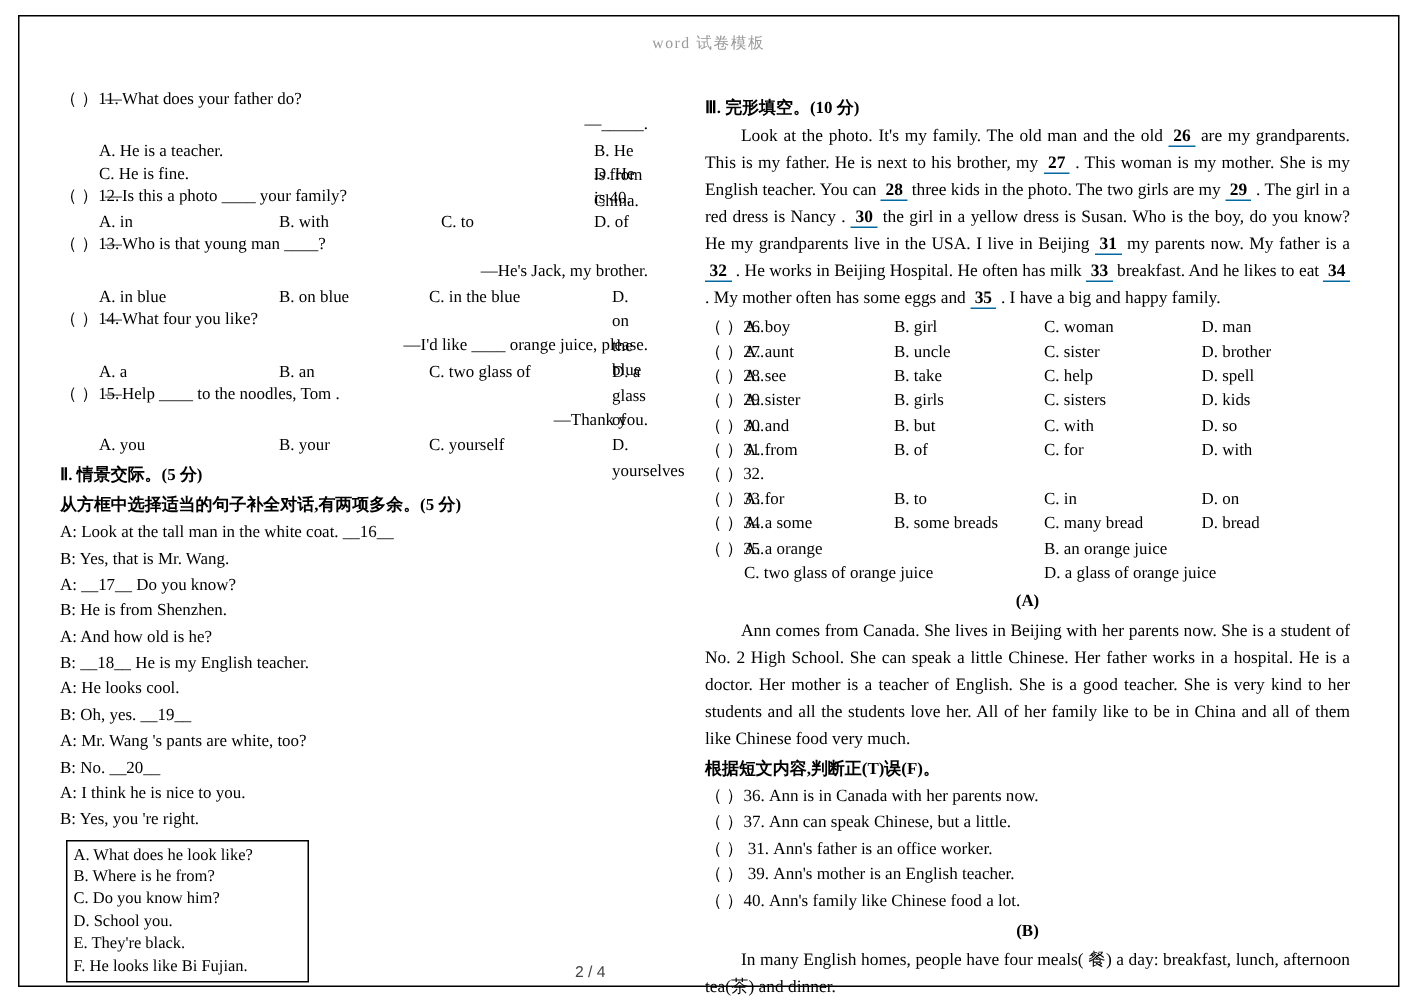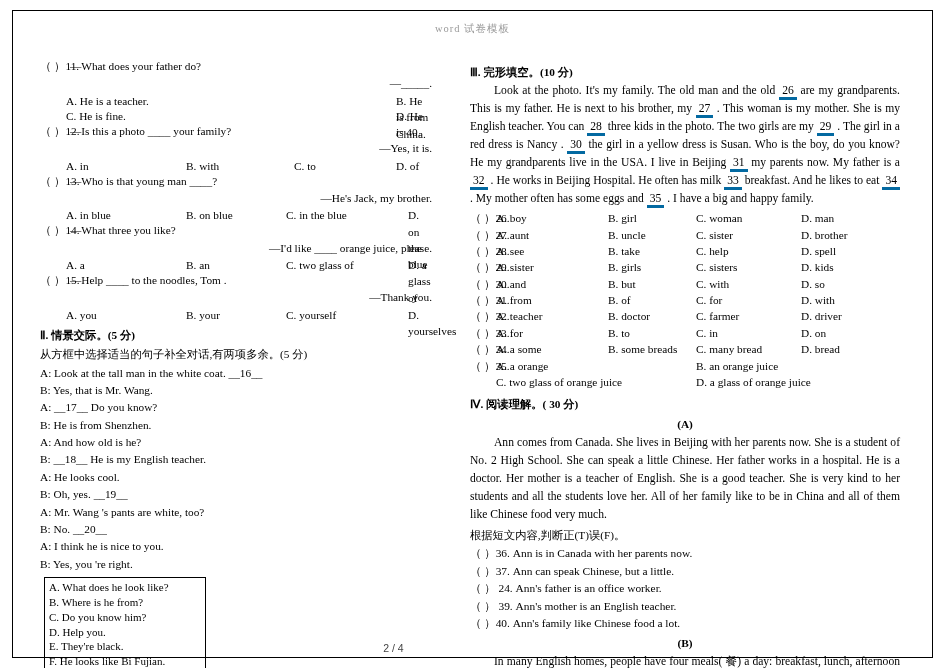--- a/index.html
+++ b/index.html
@@ -16,32 +16,32 @@
   .sub{margin:0 0 1px 26px;white-space:nowrap;text-align:right;}
   .opts{margin:0 0 1px 26px;position:relative;height:14px;}
   .opts span{position:absolute;top:0;}
   .o1{left:0;}
   .o2{left:120px;}
   .o3{left:228px;}
   .o4{left:330px;}
   .o3b{left:220px;}
   .o4b{left:342px;}
   .secthead{font-weight:bold;margin:6px 0 2px 0;}
-  .boxhead{font-weight:normal;margin:3px 0 2px 0;}
+  .boxhead{font-weight:bold;margin:3px 0 2px 0;}
   .dlg{margin:0 0 1px 0;white-space:nowrap;}
   .choicebox{border:1px solid #000;width:152px;margin:5px 0 4px 4px;padding:2px 4px;font-size:11px;line-height:1.35;}
   .choicebox div{white-space:nowrap;}
   .para{text-align:justify;text-indent:0;margin:0 0 2px 0;line-height:1.55;font-size:11.6px;}
   .para.ind{text-indent:24px;}
-  .num{font-weight:normal;border-bottom:3px solid #0369a1;padding:0 3px;}
+  .num{font-weight:bold;border-bottom:1px solid #0369a1;padding:0 3px;}
   .rq{margin:0;white-space:nowrap;font-size:11.3px;}
   .rq .paren{display:inline-block;width:26px;}
   .ropt{position:relative;display:inline-block;width:400px;height:14px;vertical-align:top;}
   .ropt span{position:absolute;top:0;}
-  .r1{left:0;} .r2{left:100px;margin-left:12px;} .r3{left:200px;} .r4{left:305px;}
+  .r1{left:0;} .r2{left:100px;} .r3{left:200px;} .r4{left:305px;}
   .center{text-align:center;font-weight:bold;margin:3px 0 2px 0;}
   .tf{margin:0 0 1px 0;font-size:11.4px;white-space:nowrap;}
   .pagenum{position:absolute;bottom:14px;left:0;width:787px;text-align:center;font-size:10.5px;color:#444;font-family:"Liberation Sans",sans-serif;}
 </style>
 </head>
 <body>
 
 <div class="page">
   <div class="border"></div>
   <div class="watermark">word 试卷模板</div>
@@ -56,42 +56,41 @@
           <span class="o4">B. He is from China.</span>
         </div>
       <div class="opts">
           <span class="o1">C. He is fine.</span>
           <span class="o4">D. He is 40.</span>
         </div>
     </div>
 
     <div>
       <div class="q"><span class="paren">（    ）12.</span><span class="stem">—Is this a photo ____ your family?</span></div>
-      <div class="sub">—Yes, it is.</div>
       <div class="opts">
           <span class="o1">A. in</span>
           <span class="o2">B. with</span>
           <span class="o3">C. to</span>
           <span class="o4">D. of</span>
         </div>
     </div>
 
     <div>
       <div class="q"><span class="paren">（    ）13.</span><span class="stem">—Who is that young man ____?</span></div>
       <div class="sub">—He's Jack, my brother.</div>
       <div class="opts">
           <span class="o1">A. in blue</span>
           <span class="o2">B. on blue</span>
           <span class="o3b">C. in the blue</span>
           <span class="o4b">D. on the blue</span>
         </div>
     </div>
 
     <div>
-      <div class="q"><span class="paren">（    ）14.</span><span class="stem">—What three you like?</span></div>
+      <div class="q"><span class="paren">（    ）14.</span><span class="stem">—What four you like?</span></div>
       <div class="sub">—I'd like ____ orange juice, please.</div>
       <div class="opts">
           <span class="o1">A. a</span>
           <span class="o2">B. an</span>
           <span class="o3b">C. two glass of</span>
           <span class="o4b">D. a glass of</span>
         </div>
     </div>
 
     <div>
@@ -120,21 +119,21 @@
       <div class="dlg">A: Mr. Wang 's pants are white, too?</div>
       <div class="dlg">B: No.   __20__</div>
       <div class="dlg">A: I think he is nice to you.</div>
       <div class="dlg">B: Yes, you 're right.</div>
     </div>
 
     <div class="choicebox">
       <div>A. What does he look like?</div>
       <div>B. Where is he from?</div>
       <div>C. Do you know him?</div>
-      <div>D. Help you.</div>
+      <div>D. School you.</div>
       <div>E. They're black.</div>
       <div>F. He looks like Bi Fujian.</div>
 
     </div>
 
   </div>
 
   <div class="col right">
 
     <div class="secthead">Ⅲ. 完形填空。(10 分)</div>
@@ -143,34 +142,33 @@
       <span>Look at the photo. It's my family. The old man and the old </span><span class="num">26</span><span> are my grandparents. This is my father. He is next to his brother, my </span><span class="num">27</span><span> . This woman is my mother. She is my English teacher. You can </span><span class="num">28</span><span> three kids in the photo. The two girls are my </span><span class="num">29</span><span> . The girl in a red dress is Nancy . </span><span class="num">30</span><span> the girl in a yellow dress is Susan. Who is the boy, do you know? He </span><span> my grandparents live in the USA. I live in Beijing </span><span class="num">31</span><span> my parents now. My father is a </span><span class="num">32</span><span> . He works in Beijing Hospital. He often has milk </span><span class="num">33</span><span> breakfast. And he likes to eat </span><span class="num">34</span><span> . My mother often has some eggs and </span><span class="num">35</span><span> . I have a big and happy family.</span>
     </div>
 
     <div>
       <div class="rq"><span class="paren">（    ）26.</span><span class="ropt"><span class="r1">A. boy</span><span class="r2">B. girl</span><span class="r3">C. woman</span><span class="r4">D. man</span></span></div>
       <div class="rq"><span class="paren">（    ）27.</span><span class="ropt"><span class="r1">A. aunt</span><span class="r2">B. uncle</span><span class="r3">C. sister</span><span class="r4">D. brother</span></span></div>
       <div class="rq"><span class="paren">（    ）28.</span><span class="ropt"><span class="r1">A. see</span><span class="r2">B. take</span><span class="r3">C. help</span><span class="r4">D. spell</span></span></div>
       <div class="rq"><span class="paren">（    ）29.</span><span class="ropt"><span class="r1">A. sister</span><span class="r2">B. girls</span><span class="r3">C. sisters</span><span class="r4">D. kids</span></span></div>
       <div class="rq"><span class="paren">（    ）30.</span><span class="ropt"><span class="r1">A. and</span><span class="r2">B. but</span><span class="r3">C. with</span><span class="r4">D. so</span></span></div>
       <div class="rq"><span class="paren">（    ）31.</span><span class="ropt"><span class="r1">A. from</span><span class="r2">B. of</span><span class="r3">C. for</span><span class="r4">D. with</span></span></div>
-      <div class="rq"><span class="paren">（    ）32.</span><span class="ropt"><span class="r1">A. teacher</span><span class="r2">B. doctor</span><span class="r3">C. farmer</span><span class="r4">D. driver</span></span></div>
+      <div class="rq"><span class="paren">（    ）32.</span></div>
       <div class="rq"><span class="paren">（    ）33.</span><span class="ropt"><span class="r1">A. for</span><span class="r2">B. to</span><span class="r3">C. in</span><span class="r4">D. on</span></span></div>
       <div class="rq"><span class="paren">（    ）34.</span><span class="ropt"><span class="r1">A. a some</span><span class="r2">B. some breads</span><span class="r3">C. many bread</span><span class="r4">D. bread</span></span></div>
       <div class="rq"><span class="paren">（    ）35.</span><span class="ropt"><span class="r1">A. a orange</span><span class="r3">B. an orange juice</span></span></div>
       <div class="rq"><span class="paren"></span><span class="ropt"><span class="r1">C. two glass of orange juice</span><span class="r3">D. a glass of orange juice</span></span></div>
     </div>
 
-    <div class="secthead">Ⅳ. 阅读理解。( 30 分)</div>
     <div class="center">(A)</div>
     <div class="para ind">Ann comes from Canada. She lives in Beijing with her parents now. She is a student of No. 2 High School. She can speak a little Chinese. Her father works in a hospital. He is a doctor. Her mother is a teacher of English. She is a good teacher. She is very kind to her students and all the students love her. All of her family like to be in China and all of them like Chinese food very much.</div>
     <div class="boxhead">根据短文内容,判断正(T)误(F)。</div>
     <div class="tf">（    ）36. Ann is in Canada with her parents now.</div>
     <div class="tf">（    ）37. Ann can speak Chinese, but a little.</div>
-    <div class="tf">（    ） 24. Ann's father is an office worker.</div>
+    <div class="tf">（    ） 31. Ann's father is an office worker.</div>
     <div class="tf">（    ） 39. Ann's mother is an English teacher.</div>
     <div class="tf">（    ）40. Ann's family like Chinese food a lot.</div>
     <div class="center">(B)</div>
     <div class="para ind">In many English homes, people have four meals( 餐) a day: breakfast, lunch, afternoon tea(茶) and dinner.</div>
 
   </div>
 
   <div class="pagenum">2 / 4</div>
 </div>
 

